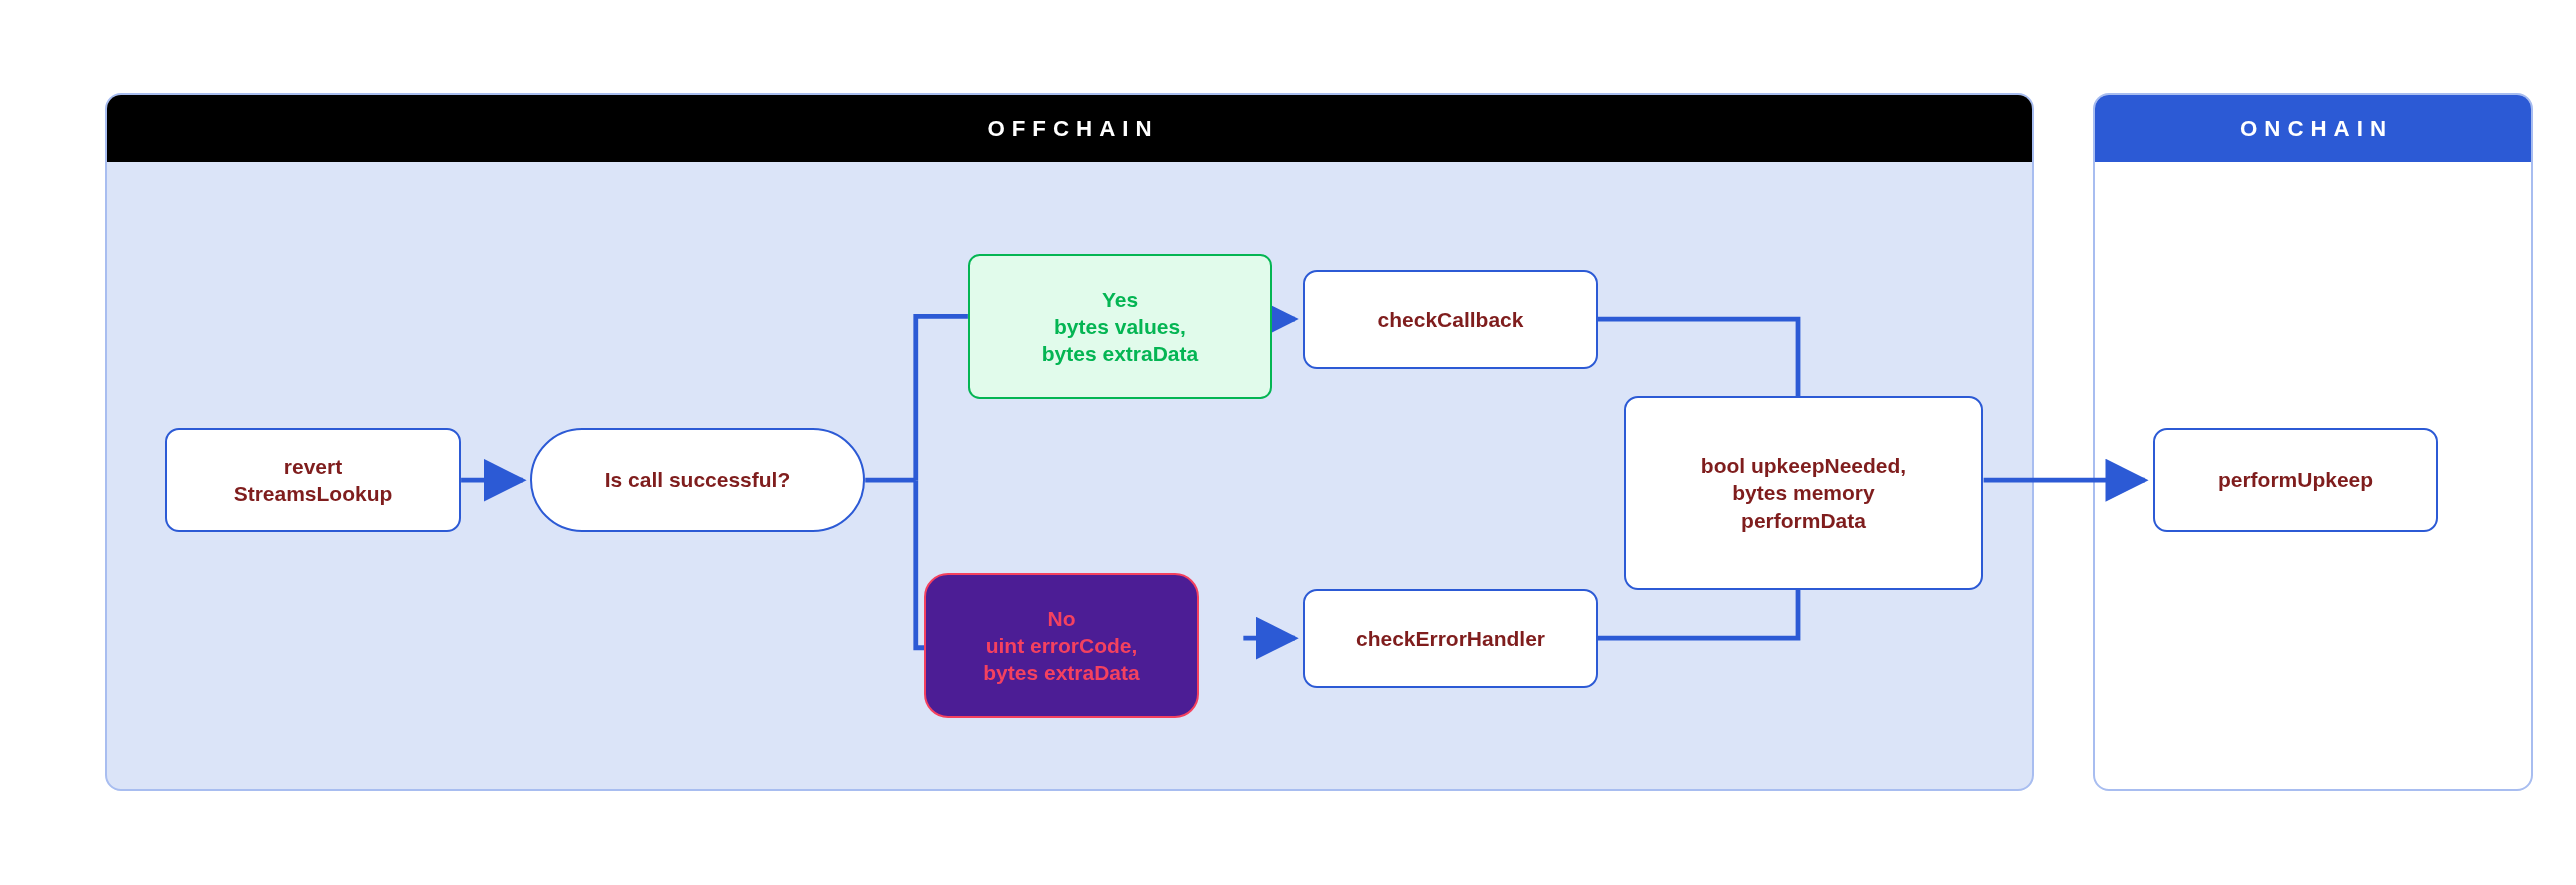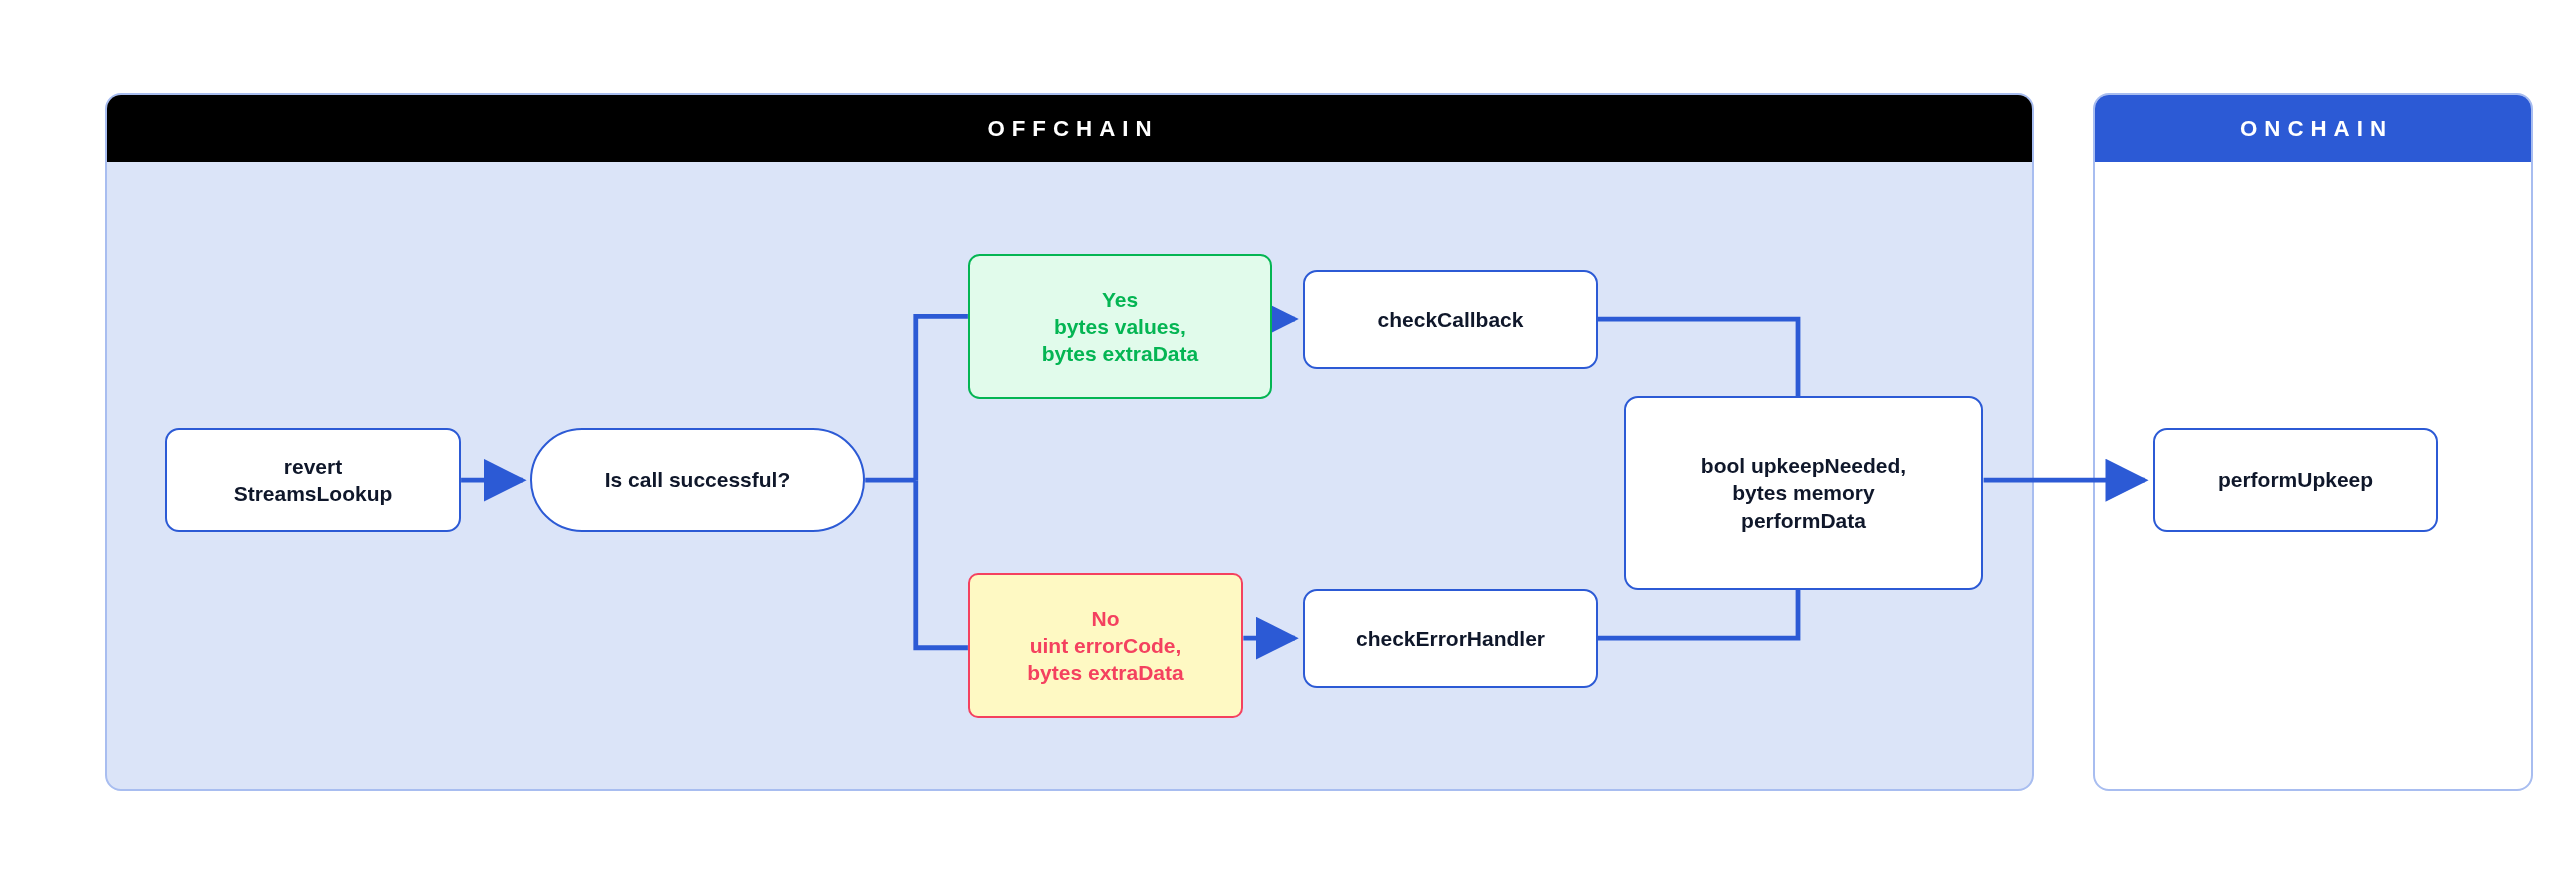--- a/index.html
+++ b/index.html
@@ -78,46 +78,46 @@
     box-sizing: border-box;
     display: flex;
     align-items: center;
     justify-content: center;
     text-align: center;
     font-weight: 700;
     line-height: 1.30;
     background: #ffffff;
     border: 2.7px solid #2c5ad5;
     border-radius: 14px;
-    color: #0f172a;
+    color: #7f1d1d;
     font-size: 21px;
     white-space: pre-line;
     z-index: 3;
   }
   .node.pill { border-radius: 531px; }
 
   .node-revert {
     left: 157px; top: 428px; width: 296px; height: 104px;
   }
   .node-decision {
     left: 522px; top: 428px; width: 335px; height: 104px;
   }
   .node-yes {
     left: 960px; top: 254px; width: 304px; height: 145px;
     border-color: #04b553;
     background: #e1fbeb;
     color: #04b553;
     border-radius: 11.7px;
   }
   .node-no {
-    left: 960px; top: 573px; width: 275px; height: 145px;
+    left: 916px; top: 573px; width: 275px; height: 145px;
     border-color: #f4415f;
-    background: #fef9c3;
+    background: #4c1d95;
     color: #f4415f;
-    border-radius: 10px;
+    border-radius: 24px;
   }
   .node-checkcallback {
     left: 1295px; top: 270px; width: 295px; height: 99px;
   }
   .node-checkerrorhandler {
     left: 1295px; top: 589px; width: 295px; height: 99px;
   }
   .node-upkeep {
     left: 1616px; top: 396px; width: 359px; height: 194px;
   }

